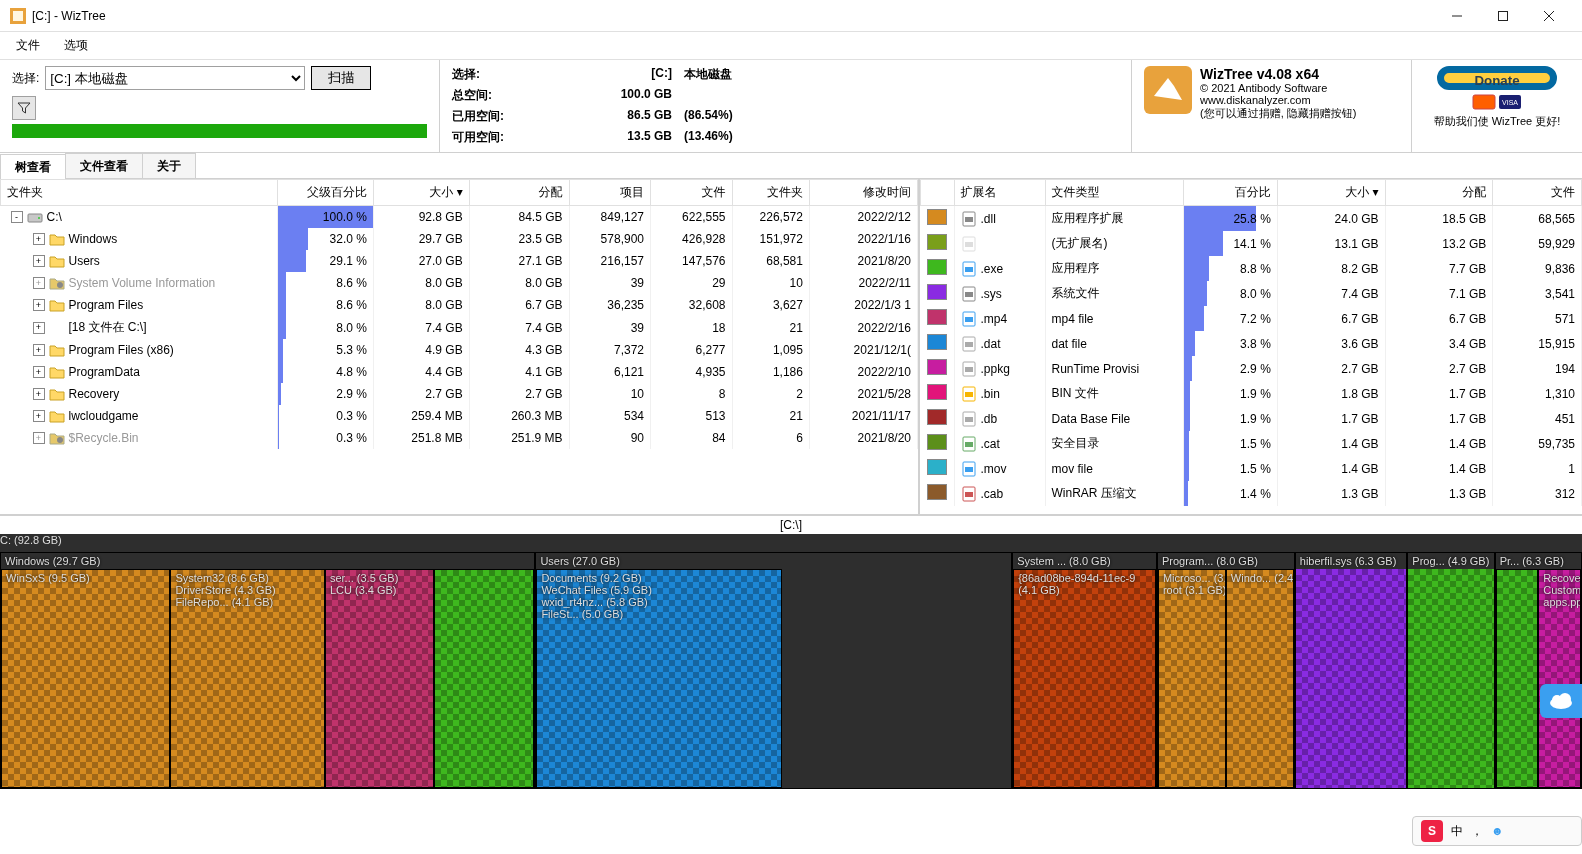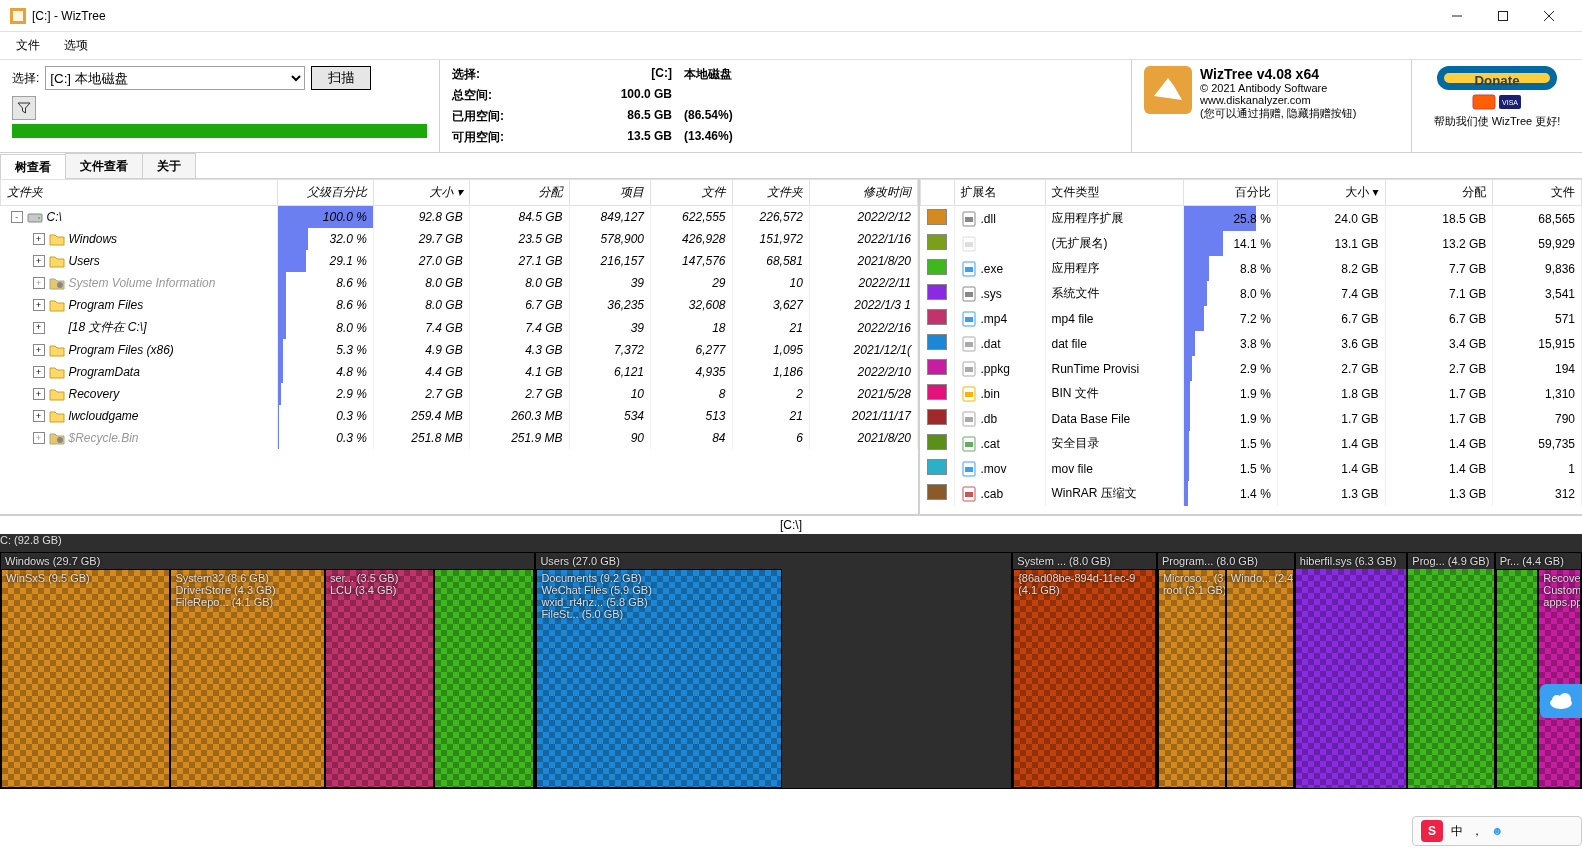--- a/index.html
+++ b/index.html
@@ -45,21 +45,21 @@
 .cards { margin-top: 4px; height:16px; }
 .panel-donate .hint { font-size: 11px; margin-top: 4px; }
 
 
 .tabs { display: flex; border-bottom: 1px solid #d0d0d0; background: #fff; height: 26px; }
 .tab { padding: 4px 14px; border: 1px solid #d0d0d0; border-bottom: none; background: #f5f5f5; margin-right: -1px; font-weight: bold; }
 .tab.active { background: #fff; position: relative; top: 1px; }
 
 
 .mainsplit { display: flex; height: 336px; border-bottom: 1px solid #d0d0d0; }
-.leftpane { width: 920px; border-right: 2px solid #d0d0d0; display:flex; flex-direction:column;font-style:italic; }
+.leftpane { width: 920px; border-right: 2px solid #d0d0d0; display:flex; flex-direction:column; }
 .rightpane { flex: 1; display:flex; flex-direction:column; }
 
 
 table { border-collapse: collapse; width: 100%; table-layout: fixed; }
 thead th { background: #fff; border: 1px solid #e0e0e0; font-weight: normal; padding: 4px 6px; text-align: right; white-space: nowrap; overflow:hidden; }
 thead th:first-child { text-align: left; }
 tbody td { padding: 3px 6px; text-align: right; white-space: nowrap; overflow:hidden; text-overflow: clip; border-right: 1px solid #f0f0f0; }
 tbody td:first-child { text-align: left; }
 
 .fcell { display: flex; align-items: center; gap: 4px; }
@@ -641,21 +641,21 @@
                 <span>.db</span>
               </div>
             </td>
             <td style="text-align:left">Data Base File</td>
             <td class="pctcell">
               <div class="bar" style="width:5.699999999999999%"></div>
               <div class="lbl">1.9 %</div>
             </td>
             <td>1.7 GB</td>
             <td>1.7 GB</td>
-            <td>790</td>
+            <td>451</td>
           </tr>
           <tr>
             <td style="text-align:center"><span class="swatch" style="background:#5c8f1a"></span></td>
             <td style="text-align:left">
               <div class="fcell">
                 <svg class="ficon" viewBox="0 0 16 16">
                   <rect x="2" y="1" width="12" height="14" rx="1" fill="#fff" stroke="#6a6"></rect>
                   <rect x="4" y="6" width="8" height="5" fill="#6a6"></rect>
                 </svg>
                 <span>.cat</span>
@@ -778,21 +778,21 @@
           <div class="mosaic"></div>
         </div>
       </div>
       <div class="tm" style="flex: 0 0 5.51924%; background: rgb(46, 46, 46);">
         <div class="tlbl">Prog... (4.9 GB)</div>
         <div class="tmfill" style="background:#3eb81e;top:16px">
           <div class="mosaic"></div>
         </div>
       </div>
       <div class="tm" style="flex: 0 0 5.51924%; background: rgb(46, 46, 46);">
-        <div class="tlbl">Pr... (4.4 GB)</div>
+        <div class="tlbl">Pr... (6.3 GB)</div>
         <div style="position:absolute;top:16px;left:0;right:0;bottom:0;display:flex;flex-wrap:wrap">
           <div class="tm" style="flex:0 0 50%;min-height:100%;background:#3eb81e">
             <div class="mosaic"></div>
             <div class="tlbl"></div>
           </div>
           <div class="tm" style="flex:0 0 50%;min-height:100%;background:#c71da0">
             <div class="mosaic"></div>
             <div class="tlbl">Recovery (2.7 GB)<br>Customizations (2<br>apps.ppkg (2.7 GB)</div>
           </div>
         </div>

